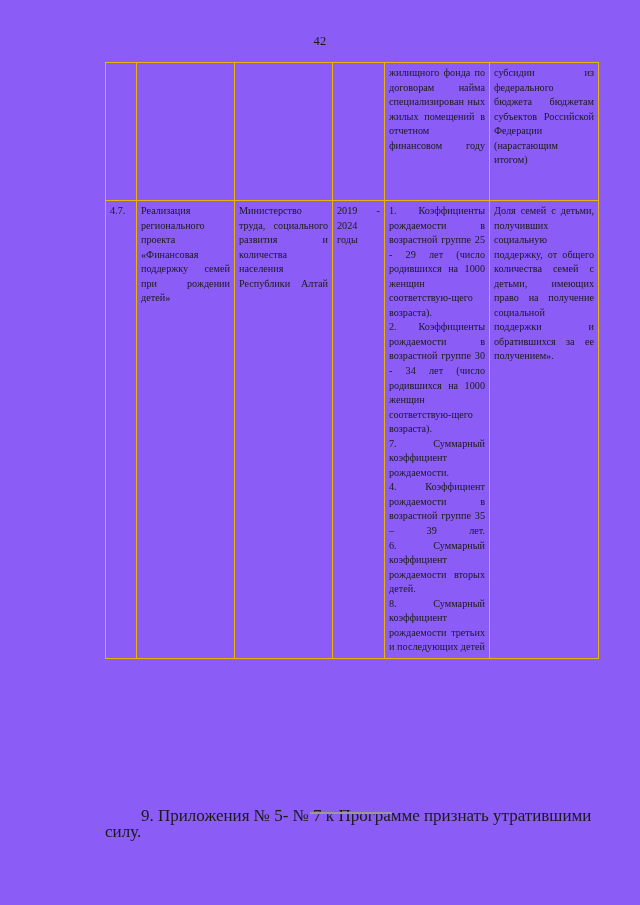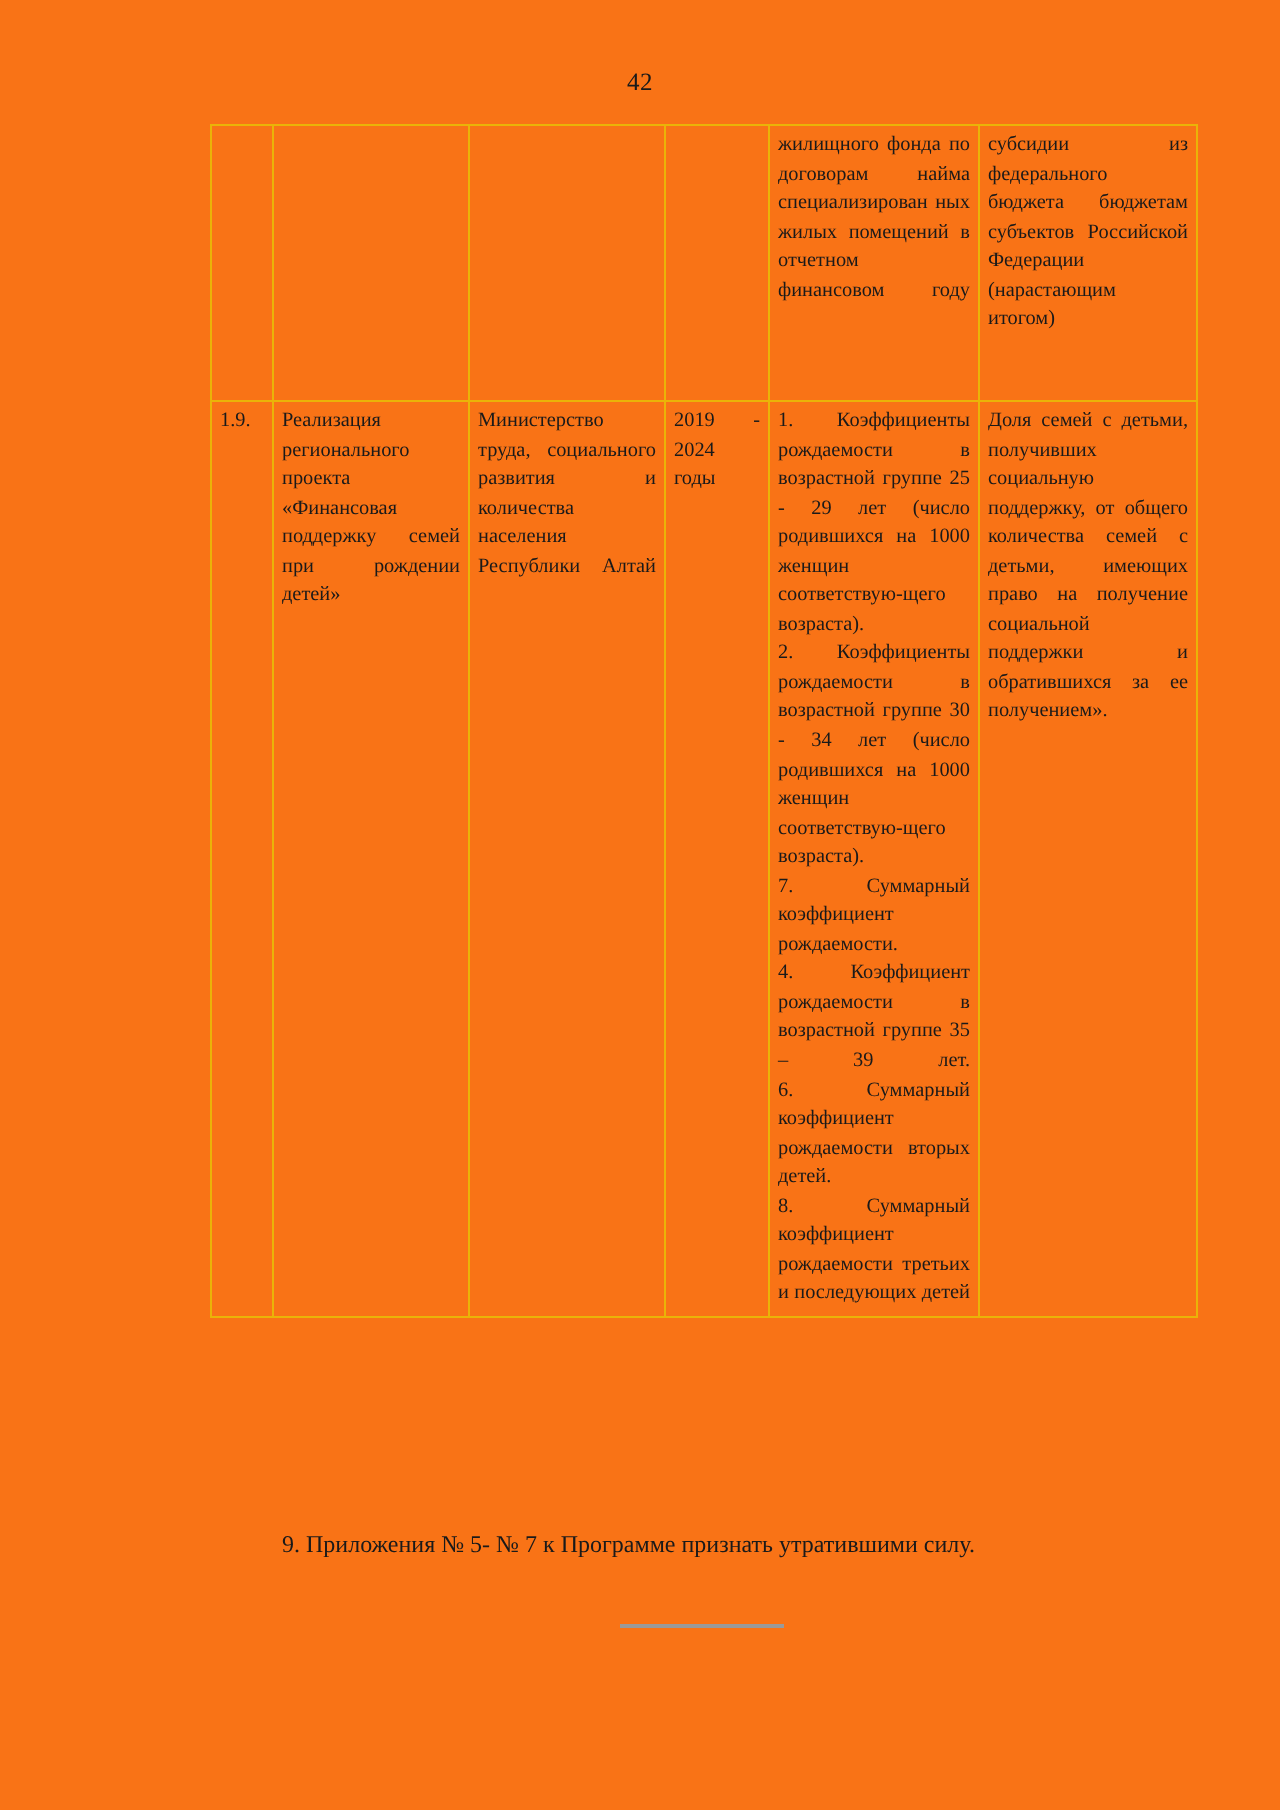--- a/index.html
+++ b/index.html
@@ -14,21 +14,21 @@
     font-family: "Liberation Serif", "DejaVu Serif", serif;
     color: #1a1a1a;
     overflow: hidden;
   }
 
   .page {
     position: absolute;
     inset: 0;
     width: 640px;
     height: 905px;
-    background: #f97316;
+    background: #8b5cf6;
   }
 
   .page-number {
     position: absolute;
     top: 34px;
     left: 0;
     width: 640px;
     text-align: center;
     font-size: 12.5px;
     line-height: 14px;
@@ -76,24 +76,24 @@
     margin: 0;
     text-align: justify;
     text-align-last: left;
   }
   td p.stretch { text-align-last: justify; }
 
   .row-cont td { height: 131px; }
 
   .closing-paragraph {
     position: absolute;
-    top: 764px;
+    top: 808px;
     left: 105px;
     width: 495px;
-    font-size: 12px;
+    font-size: 17px;
     line-height: 16px;
     text-indent: 36px;
     text-align: left;
   }
 
   .rule {
     position: absolute;
     top: 812px;
     left: 310px;
     width: 82px;
@@ -127,21 +127,21 @@
         <td class="c-ind">
           <p class="stretch">жилищного фонда по договорам найма специализирован ных жилых помещений в отчетном финансовом году</p>
         </td>
         <td class="c-res">
           <p class="stretch">субсидии из федерального бюджета бюджетам субъектов Российской Федерации (нарастающим итогом)</p>
         </td>
       </tr>
 
       <tr>
         <td class="c-num">
-          <p>1.9.</p>
+          <p>4.7.</p>
         </td>
         <td class="c-name">
           <p class="stretch">Реализация регионального проекта «Финансовая поддержку семей при рождении детей»</p>
         </td>
         <td class="c-org">
           <p class="stretch">Министерство труда, социального развития и количества населения Республики Алтай</p>
         </td>
         <td class="c-years">
           <p class="stretch">2019 - 2024 годы</p>
         </td>

